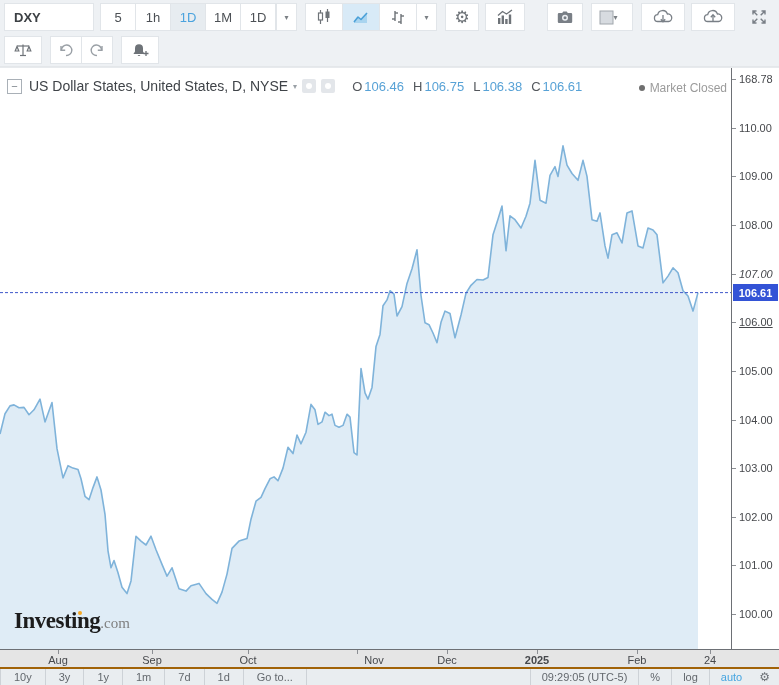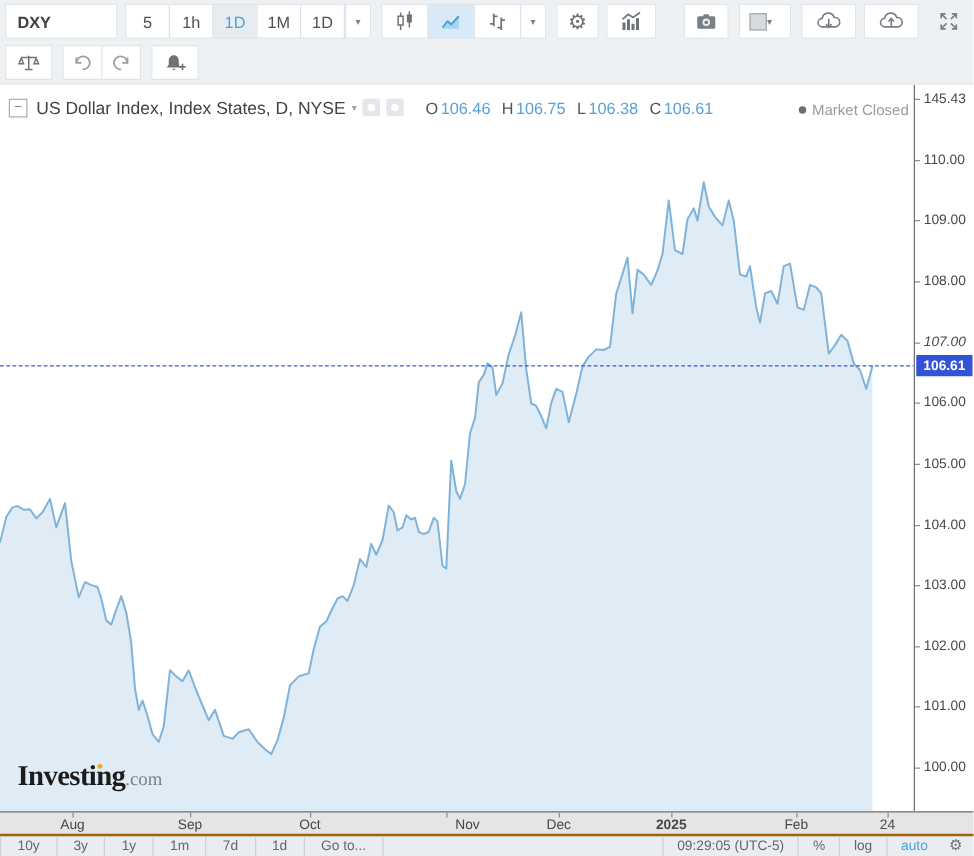--- a/index.html
+++ b/index.html
@@ -214,21 +214,21 @@
     <svg id="chart-svg" width="731" height="581" viewBox="0 0 731 581">
         <path d="M0.0 366.1 L 5.0 345.7 L 10.0 337.9 L 14.0 336.9 L 19.0 339.8 L 24.0 339.4 L 29.0 346.7 L 34.0 341.8 L 40.0 331.1 L 45.0 353.9 L 52.0 334.5 L 57.0 380.7 L 60.0 395.3 L 63.0 409.9 L 68.0 397.7 L 73.0 400.1 L 78.0 401.6 L 81.0 410.8 L 85.0 428.3 L 89.0 431.7 L 93.0 419.6 L 97.0 408.9 L 101.0 422.0 L 105.0 446.3 L 108.0 482.8 L 111.0 499.8 L 114.0 492.5 L 118.0 504.7 L 122.0 519.3 L 127.0 525.6 L 131.0 512.9 L 136.0 468.2 L 141.0 473.1 L 146.0 477.0 L 151.0 468.2 L 156.0 481.8 L 162.0 496.4 L 167.0 508.1 L 172.0 499.8 L 179.0 520.7 L 186.0 523.1 L 191.0 517.8 L 199.0 515.4 L 206.0 525.6 L 212.0 531.4 L 217.0 535.3 L 222.0 524.1 L 227.0 506.1 L 232.0 480.4 L 239.0 473.1 L 247.0 470.6 L 251.0 451.2 L 256.0 433.2 L 261.0 429.3 L 265.0 420.6 L 270.0 410.8 L 274.0 408.9 L 278.0 412.8 L 283.0 400.1 L 288.0 379.2 L 293.0 385.6 L 297.0 367.1 L 301.0 375.8 L 306.0 364.2 L 311.0 336.4 L 315.0 341.8 L 318.0 356.4 L 322.0 353.9 L 325.0 344.2 L 329.0 347.6 L 332.0 346.2 L 335.0 357.4 L 339.0 359.3 L 343.0 357.4 L 347.0 346.2 L 350.0 349.1 L 354.0 384.6 L 357.0 387.0 L 361.0 300.5 L 365.0 324.8 L 368.0 331.1 L 372.0 319.4 L 376.0 278.6 L 380.0 266.4 L 383.0 237.7 L 387.0 231.9 L 390.0 222.7 L 394.0 226.1 L 397.0 248.0 L 402.0 238.7 L 407.0 215.4 L 412.0 200.8 L 417.0 181.8 L 421.0 227.5 L 425.0 254.8 L 429.0 256.7 L 433.0 265.0 L 437.0 274.7 L 441.0 254.3 L 445.0 243.1 L 450.0 245.5 L 455.0 269.8 L 461.0 247.0 L 466.0 225.1 L 471.0 217.3 L 477.0 211.5 L 483.0 212.0 L 488.0 209.5 L 493.0 166.8 L 498.0 151.2 L 502.0 138.1 L 506.0 182.8 L 510.0 147.8 L 515.0 151.7 L 521.0 160.0 L 526.0 148.3 L 530.0 135.2 L 535.0 92.4 L 540.0 132.2 L 546.0 135.2 L 550.0 107.4 L 555.0 98.7 L 558.0 108.4 L 563.0 77.8 L 567.0 97.2 L 572.0 105.5 L 578.0 112.3 L 583.0 92.4 L 587.0 108.4 L 592.0 151.7 L 597.0 153.2 L 600.0 144.9 L 605.0 177.9 L 608.0 190.1 L 612.0 166.8 L 617.0 164.8 L 622.0 175.0 L 627.0 144.9 L 632.0 142.9 L 638.0 177.9 L 643.0 179.9 L 648.0 160.0 L 653.0 161.9 L 657.0 166.8 L 663.0 214.9 L 668.0 208.1 L 673.0 199.8 L 678.0 204.7 L 683.0 222.7 L 688.0 228.0 L 693.0 243.1 L 698.0 224.6 L 698 581 L 0 581 Z" fill="rgba(137,184,222,0.27)"></path>
         <path d="M0.0 366.1 L 5.0 345.7 L 10.0 337.9 L 14.0 336.9 L 19.0 339.8 L 24.0 339.4 L 29.0 346.7 L 34.0 341.8 L 40.0 331.1 L 45.0 353.9 L 52.0 334.5 L 57.0 380.7 L 60.0 395.3 L 63.0 409.9 L 68.0 397.7 L 73.0 400.1 L 78.0 401.6 L 81.0 410.8 L 85.0 428.3 L 89.0 431.7 L 93.0 419.6 L 97.0 408.9 L 101.0 422.0 L 105.0 446.3 L 108.0 482.8 L 111.0 499.8 L 114.0 492.5 L 118.0 504.7 L 122.0 519.3 L 127.0 525.6 L 131.0 512.9 L 136.0 468.2 L 141.0 473.1 L 146.0 477.0 L 151.0 468.2 L 156.0 481.8 L 162.0 496.4 L 167.0 508.1 L 172.0 499.8 L 179.0 520.7 L 186.0 523.1 L 191.0 517.8 L 199.0 515.4 L 206.0 525.6 L 212.0 531.4 L 217.0 535.3 L 222.0 524.1 L 227.0 506.1 L 232.0 480.4 L 239.0 473.1 L 247.0 470.6 L 251.0 451.2 L 256.0 433.2 L 261.0 429.3 L 265.0 420.6 L 270.0 410.8 L 274.0 408.9 L 278.0 412.8 L 283.0 400.1 L 288.0 379.2 L 293.0 385.6 L 297.0 367.1 L 301.0 375.8 L 306.0 364.2 L 311.0 336.4 L 315.0 341.8 L 318.0 356.4 L 322.0 353.9 L 325.0 344.2 L 329.0 347.6 L 332.0 346.2 L 335.0 357.4 L 339.0 359.3 L 343.0 357.4 L 347.0 346.2 L 350.0 349.1 L 354.0 384.6 L 357.0 387.0 L 361.0 300.5 L 365.0 324.8 L 368.0 331.1 L 372.0 319.4 L 376.0 278.6 L 380.0 266.4 L 383.0 237.7 L 387.0 231.9 L 390.0 222.7 L 394.0 226.1 L 397.0 248.0 L 402.0 238.7 L 407.0 215.4 L 412.0 200.8 L 417.0 181.8 L 421.0 227.5 L 425.0 254.8 L 429.0 256.7 L 433.0 265.0 L 437.0 274.7 L 441.0 254.3 L 445.0 243.1 L 450.0 245.5 L 455.0 269.8 L 461.0 247.0 L 466.0 225.1 L 471.0 217.3 L 477.0 211.5 L 483.0 212.0 L 488.0 209.5 L 493.0 166.8 L 498.0 151.2 L 502.0 138.1 L 506.0 182.8 L 510.0 147.8 L 515.0 151.7 L 521.0 160.0 L 526.0 148.3 L 530.0 135.2 L 535.0 92.4 L 540.0 132.2 L 546.0 135.2 L 550.0 107.4 L 555.0 98.7 L 558.0 108.4 L 563.0 77.8 L 567.0 97.2 L 572.0 105.5 L 578.0 112.3 L 583.0 92.4 L 587.0 108.4 L 592.0 151.7 L 597.0 153.2 L 600.0 144.9 L 605.0 177.9 L 608.0 190.1 L 612.0 166.8 L 617.0 164.8 L 622.0 175.0 L 627.0 144.9 L 632.0 142.9 L 638.0 177.9 L 643.0 179.9 L 648.0 160.0 L 653.0 161.9 L 657.0 166.8 L 663.0 214.9 L 668.0 208.1 L 673.0 199.8 L 678.0 204.7 L 683.0 222.7 L 688.0 228.0 L 693.0 243.1 L 698.0 224.6" fill="none" stroke="#7fb3da" stroke-width="1.6" stroke-linejoin="round"></path>
         <line x1="0" x2="731" y1="224.62092050209222" y2="224.62092050209222" stroke="#3e57c9" stroke-width="1" stroke-dasharray="3,2"></line>
       </svg>
 
     <div class="chart-header">
       <div class="collapse-box">
         <span>−</span>
       </div>
-      <span class="chart-title">US Dollar Index, Index States, D, NYSE</span>
+      <span class="chart-title">US Dollar States, United States, D, NYSE</span>
       <span class="hdr-caret">▾</span>
       <span class="mini-ic"></span>
       <span class="mini-ic"></span>
       <span class="ohlc" id="ohlc">
           <span class="k">O</span>
           <span class="v">106.46</span>
           <span class="k">H</span>
           <span class="v">106.75</span>
           <span class="k">L</span>
           <span class="v">106.38</span>
@@ -245,31 +245,31 @@
     <div class="watermark">
       <span class="wm-brand">Investing</span><span class="wm-com">.com</span>
       <span class="wm-dot"></span>
     </div>
 
     <div class="price-axis" id="price-axis">
       <div class="price-tag" id="price-tag" style="top: 216px;">
         <span>106.61</span>
       </div>
     <div class="pa-tick" style="top: 11px;"></div>
-        <div class="pa-label" style="top: 5px;">145.43</div>
+        <div class="pa-label" style="top: 5px;">168.78</div>
         <div class="pa-tick" style="top: 60px;"></div>
         <div class="pa-label" style="top: 54px;">110.00</div>
         <div class="pa-tick" style="top: 108px;"></div>
         <div class="pa-label" style="top: 102px;">109.00</div>
         <div class="pa-tick" style="top: 157px;"></div>
         <div class="pa-label" style="top: 151px;">108.00</div>
         <div class="pa-tick" style="top: 206px;"></div>
         <div class="pa-label" style="top: 200px; font-style: italic;">107.00</div>
         <div class="pa-tick" style="top: 254px;"></div>
-        <div class="pa-label" style="top: 248px;">106.00</div>
+        <div class="pa-label" style="top: 248px; text-decoration: underline;">106.00</div>
         <div class="pa-tick" style="top: 303px;"></div>
         <div class="pa-label" style="top: 297px;">105.00</div>
         <div class="pa-tick" style="top: 352px;"></div>
         <div class="pa-label" style="top: 346px;">104.00</div>
         <div class="pa-tick" style="top: 400px;"></div>
         <div class="pa-label" style="top: 394px;">103.00</div>
         <div class="pa-tick" style="top: 449px;"></div>
         <div class="pa-label" style="top: 443px;">102.00</div>
         <div class="pa-tick" style="top: 497px;"></div>
         <div class="pa-label" style="top: 491px;">101.00</div>

